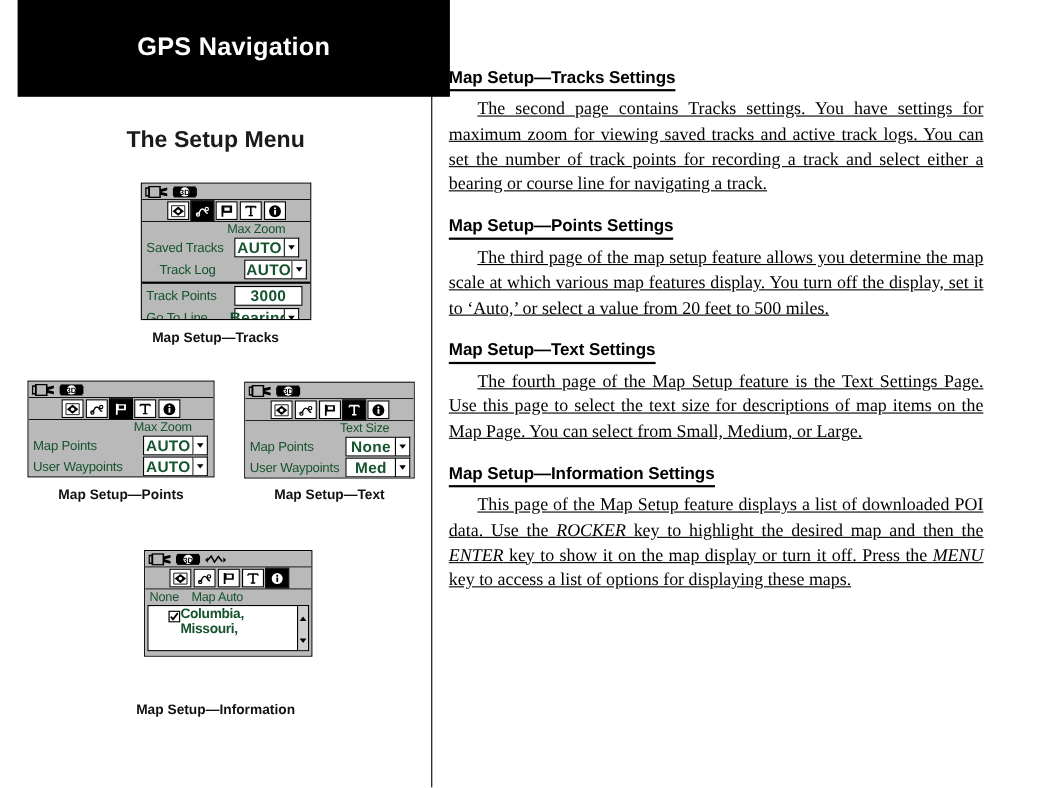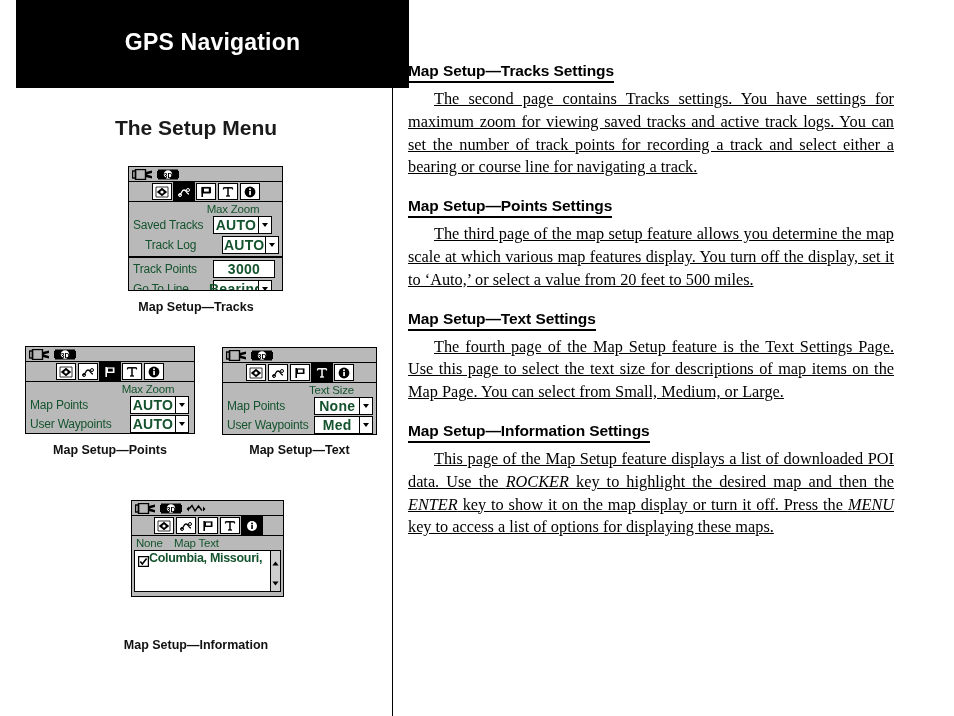--- a/index.html
+++ b/index.html
@@ -536,24 +536,24 @@
               <rect x="0" y="0" width="14" height="12" fill="#000"></rect>
               <circle cx="7" cy="6" r="5" fill="#fff"></circle>
               <circle cx="7" cy="3.5" r="0.95" fill="#000"></circle>
               <rect x="6.25" y="5" width="1.6" height="4" fill="#000"></rect>
             </svg>
         </div>
       </div>
       <div class="body" style="height:60px; background:#b9b9b9;">
         <div style="display:flex; font-size:11.5px; padding:1px 0 1px 4px; letter-spacing:-0.2px;">
           <span style="width:38px;">None</span>
-          <span>Map Text</span>
+          <span>Map Auto</span>
         </div>
         <div style="position:relative; margin:0 2px 2px 2px; background:#fff; border:1.3px solid #000; height:42px; display:flex;">
-          <div style="flex:1; padding:1px 0 0 3px; position:relative;">
+          <div style="flex:1; padding:1px 0 0 18px; position:relative;">
             <div style="display:flex; align-items:flex-start;">
               <span style="flex:0 0 auto; margin-top:1px;">
                 <svg width="11" height="11" viewBox="0 0 11 11">
                     <rect x="0.6" y="0.6" width="9.8" height="9.8" fill="#fff" stroke="#000" stroke-width="1.3"></rect>
                     <path d="M2.3 5.6 L4.3 8 L8.6 2.4" fill="none" stroke="#000" stroke-width="1.6"></path>
                   </svg>
               </span>
               <span style="font-size:12.5px; font-weight:bold; letter-spacing:-0.3px; line-height:13px; font-family:'Liberation Sans Narrow','Liberation Sans',sans-serif;">Columbia, Missouri,</span>
             </div>
             <div style="font-size:14px; font-weight:normal; letter-spacing:-0.3px; line-height:13px; padding-left:17px; font-family:'Liberation Sans Narrow','Liberation Sans',sans-serif;margin-top:45px;">POI — Landmarks,</div>

